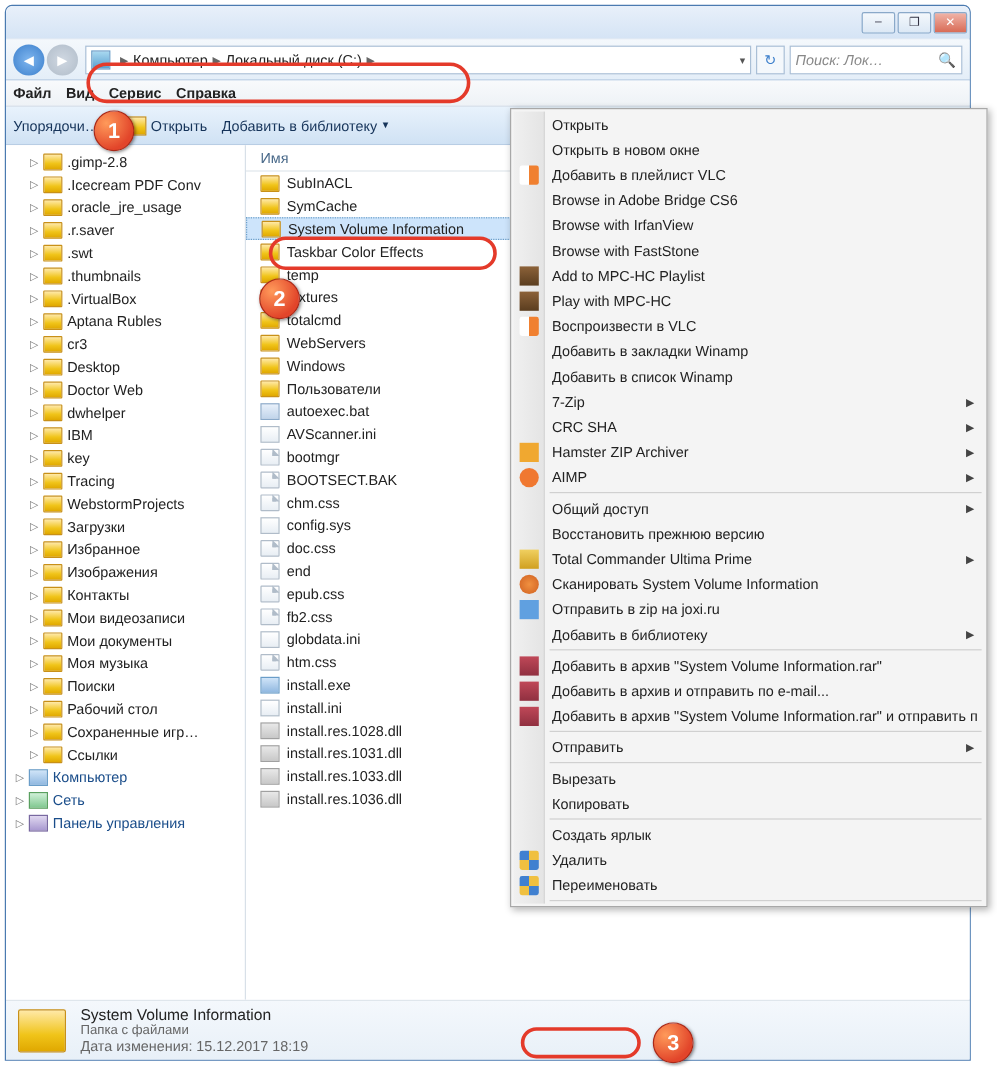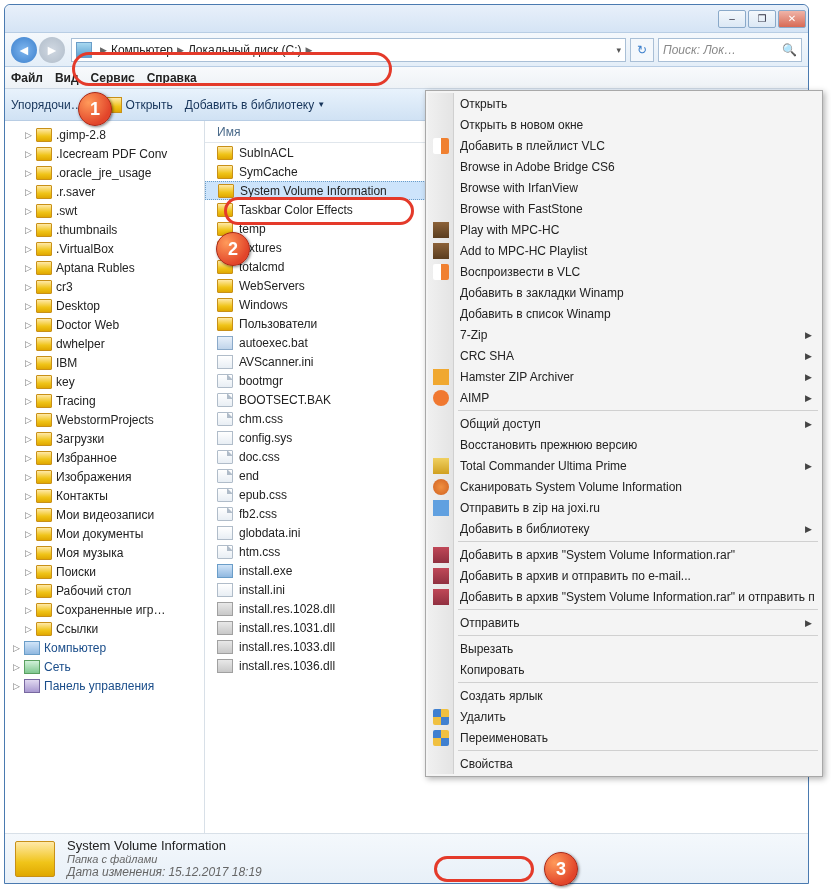--- a/index.html
+++ b/index.html
@@ -55,21 +55,21 @@
 .ficon.file { background: linear-gradient(#fff,#e8eef4); border: 1px solid #b0bcc9; border-radius: 1px; position: relative; }
 .ficon.file::after { content: ""; position: absolute; right: -1px; top: -1px; border: 3px solid transparent; border-left-color: #b0bcc9; border-bottom-color: #b0bcc9; }
 .ficon.bat { background: linear-gradient(#e8f0fa,#c0d4ea); border: 1px solid #8aa9c9; }
 .ficon.ini { background: linear-gradient(#fff,#e8eef4); border: 1px solid #b0bcc9; }
 .ficon.exe { background: linear-gradient(#d0e4f8,#90b8e0); border: 1px solid #6a9dc8; }
 .ficon.dll { background: linear-gradient(#e8e8e8,#c8c8c8); border: 1px solid #a0a0a0; }
 
 .details { height: 50px; border-top: 1px solid #d8e0e8; background: linear-gradient(#f4f8fc,#e8f0f8); display: flex; align-items: center; padding: 0 10px; }
 .det-icon { width: 40px; height: 36px; background: linear-gradient(#ffe9a8,#f0c419 60%,#e0a800); border: 1px solid #c89018; border-radius: 2px; margin-right: 12px; }
 .det-text .title { font-size: 13px; color: #222; }
-.det-text .sub { color: #666; font-size: 11px; font-style: italic; }
+.det-text .sub { color: #666; font-size: 11px; }
 
 .context-menu { position: absolute; left: 425px; top: 90px; width: 398px; background: #f4f4f4; border: 1px solid #a8a8a8; box-shadow: 2px 2px 6px rgba(0,0,0,0.3); padding: 2px; z-index: 100; }
 .cm-iconcol { position: absolute; left: 2px; top: 2px; bottom: 2px; width: 26px; background: linear-gradient(90deg,#f0f0f0,#e4e4e4); border-right: 1px solid #d0d0d0; }
 .cm-item { height: 21px; display: flex; align-items: center; padding-left: 32px; color: #222; position: relative; white-space: nowrap; }
 .cm-item .arrow { margin-left: auto; margin-right: 8px; font-size: 9px; color: #444; }
 .cm-sep { height: 1px; background: #d0d0d0; margin: 2px 2px 2px 30px; }
 .cm-icon { position: absolute; left: 5px; width: 16px; height: 16px; }
 .cm-icon.vlc { background: conic-gradient(#f08030 0 50%, #fff 50% 100%); border-radius: 2px; }
 .cm-icon.mpc { background: linear-gradient(#8c6239,#5a3d1f); }
 .cm-icon.h7z { background: #f0a830; }
@@ -437,25 +437,25 @@
       <span>Browse in Adobe Bridge CS6</span>
     </div>
     <div class="cm-item">
       <span>Browse with IrfanView</span>
     </div>
     <div class="cm-item">
       <span>Browse with FastStone</span>
     </div>
     <div class="cm-item">
       <span class="cm-icon mpc"></span>
+      <span>Add to MPC-HC Playlist</span>
+    </div>
+    <div class="cm-item">
+      <span class="cm-icon mpc"></span>
       <span>Play with MPC-HC</span>
-    </div>
-    <div class="cm-item">
-      <span class="cm-icon mpc"></span>
-      <span>Add to MPC-HC Playlist</span>
     </div>
     <div class="cm-item">
       <span class="cm-icon vlc"></span>
       <span>Воспроизвести в VLC</span>
     </div>
     <div class="cm-item">
       <span>Добавить в закладки Winamp</span>
     </div>
     <div class="cm-item">
       <span>Добавить в список Winamp</span>
@@ -534,23 +534,20 @@
     </div>
     <div class="cm-item">
       <span class="cm-icon shield"></span>
       <span>Удалить</span>
     </div>
     <div class="cm-item">
       <span class="cm-icon shield"></span>
       <span>Переименовать</span>
     </div>
     <div class="cm-sep"></div>
-    <div class="cm-item">
-      <span>Свойства</span>
-    </div>
   </div>
 
 <div class="callout" style="left:72px; top:52px; width:320px; height:34px;"></div>
 <div class="badge" style="left:78px; top:92px;">1</div>
 
 <div class="callout" style="left:224px; top:197px; width:190px; height:28px;"></div>
 <div class="badge" style="left:216px; top:232px;">2</div>
 
 <div class="callout" style="left:434px; top:856px; width:100px; height:26px;"></div>
 <div class="badge" style="left:544px; top:852px;">3</div>

